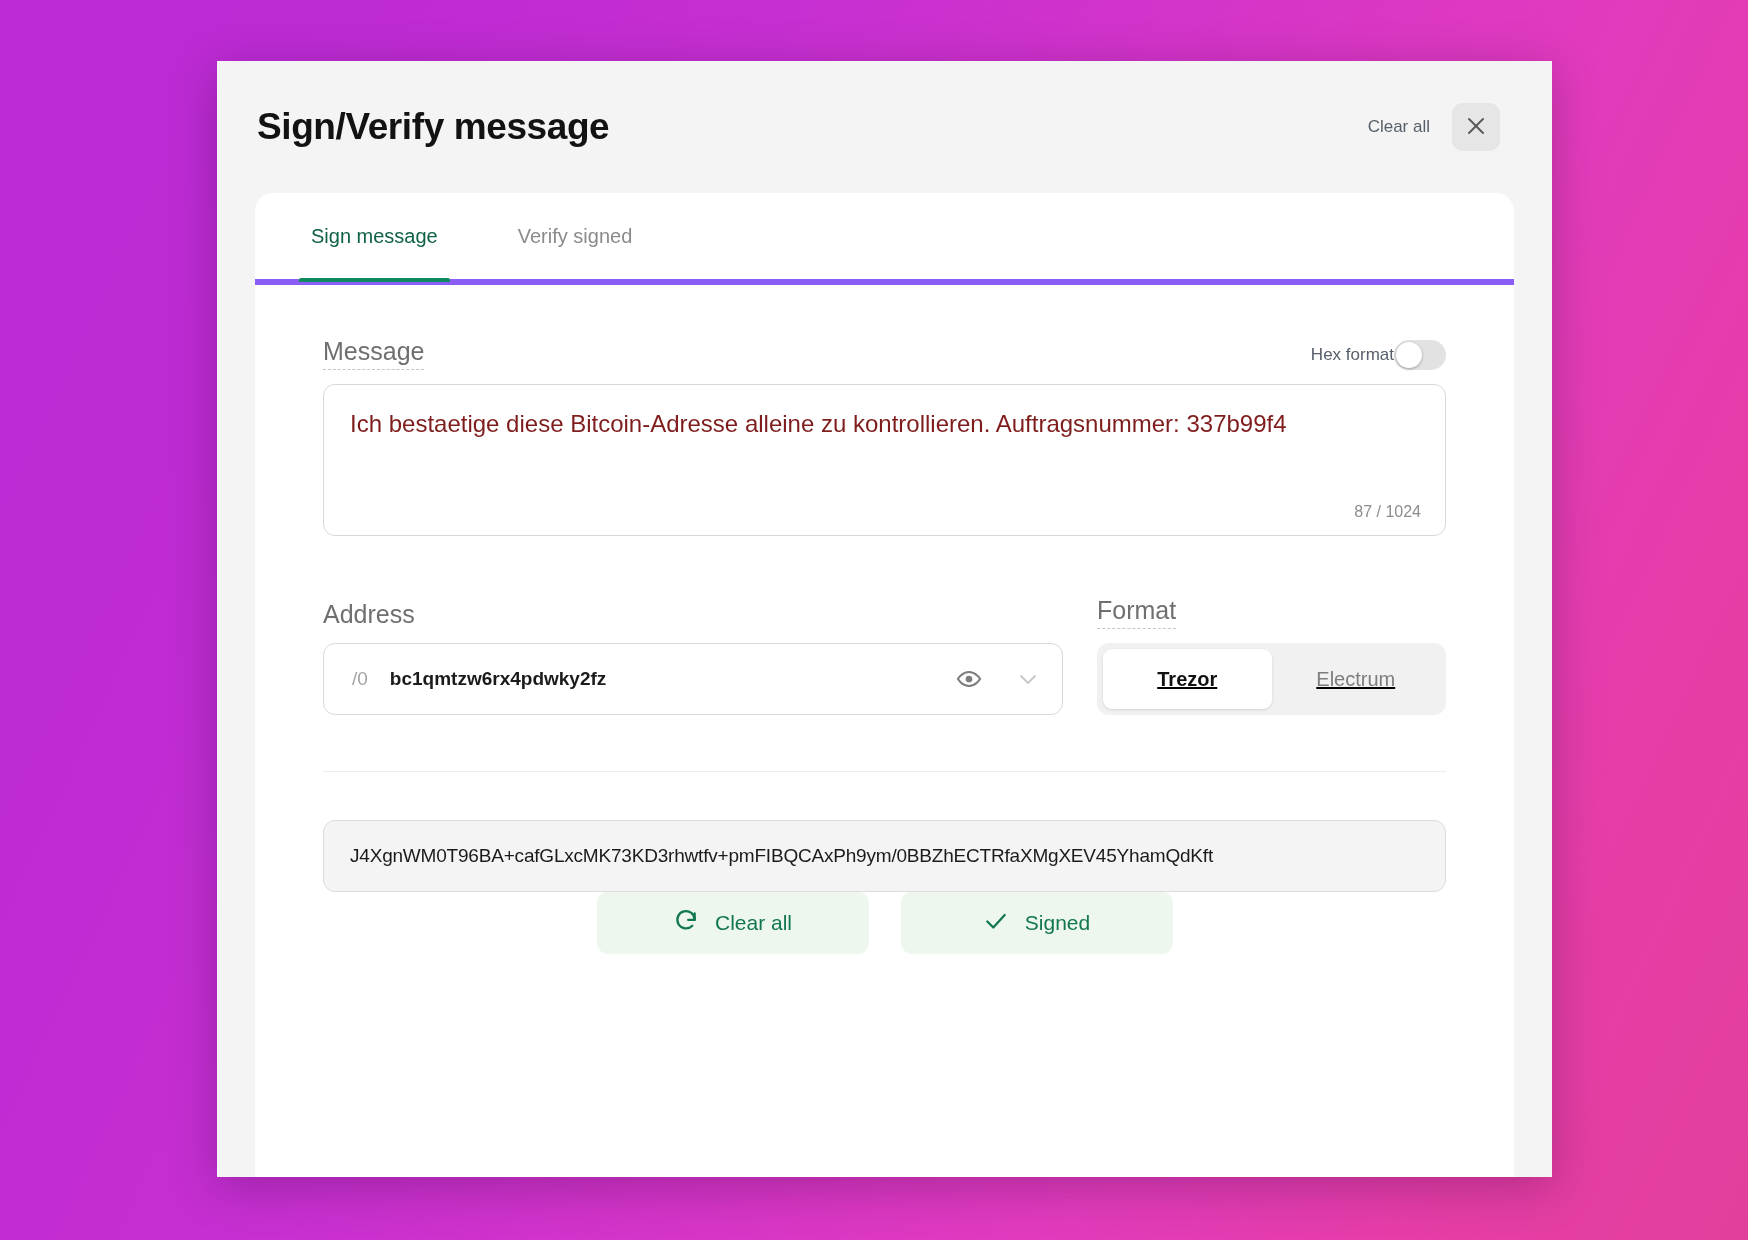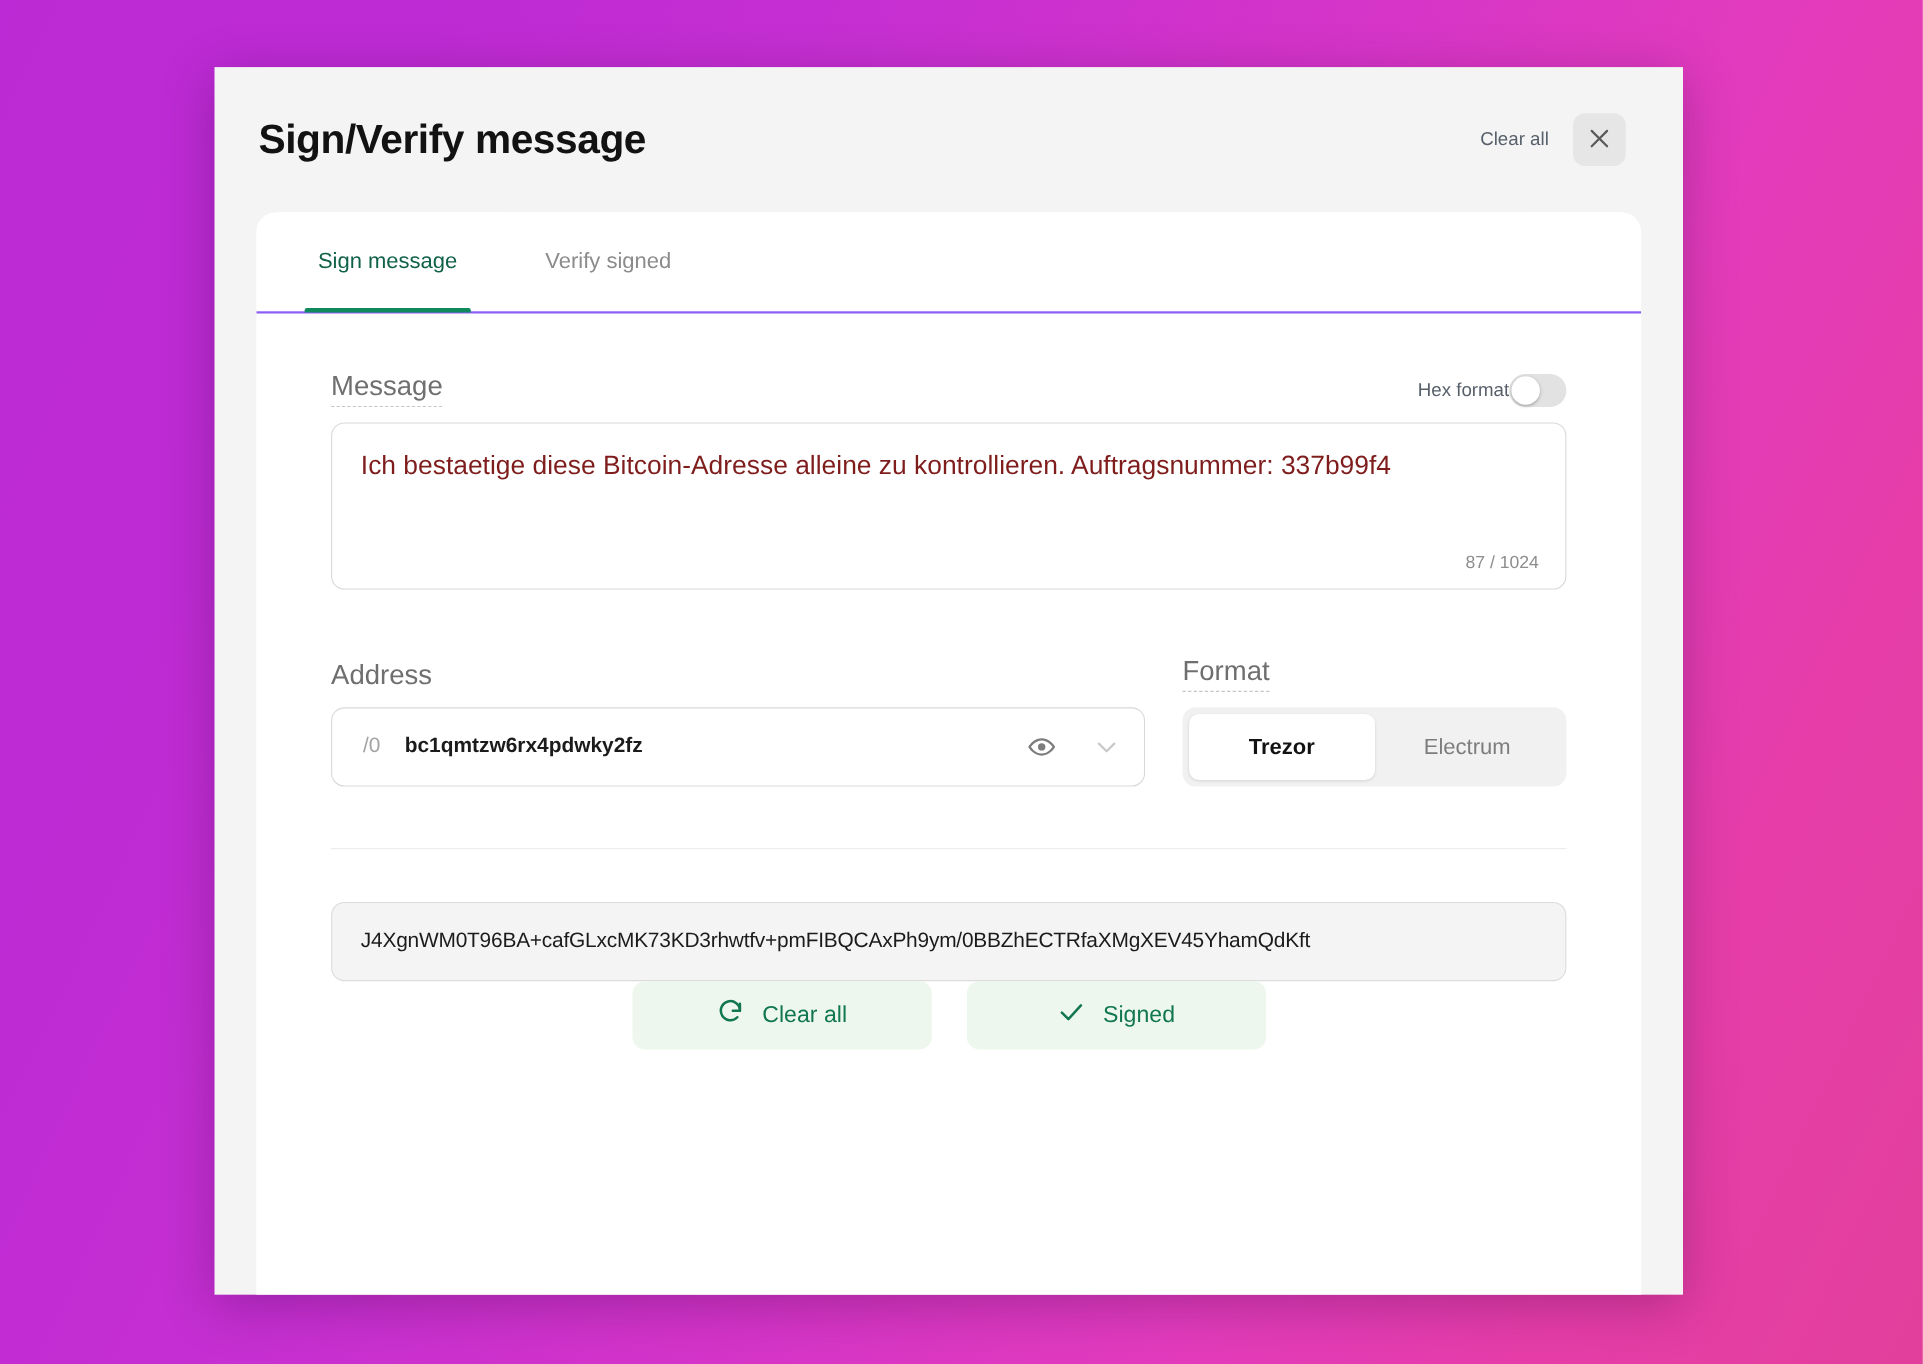--- a/index.html
+++ b/index.html
@@ -20,21 +20,21 @@
         #d434c9 52%,
         #e23bbd 70%,
         #e63da8 85%,
         #e23f9c 100%);
     position: relative;
   }
 
   
   #modal {
     position: absolute;
-    left: 195px;
+    left: 217px;
     top: 61px;
     width: 1335px;
     height: 1116px;
     background: #f4f4f4;
     box-shadow: 0 10px 44px rgba(40, 0, 50, 0.28);
     overflow: hidden;
   }
 
   
   .modal-header {
@@ -83,21 +83,21 @@
     background: #ffffff;
     border-radius: 18px 18px 0 0;
     height: 984px;
     overflow: hidden;
   }
 
   
   .tabs {
     display: flex;
     padding: 0 44px;
-    border-bottom: 2px solid #8b5cf6;
+    border-bottom: 6px solid #8b5cf6;
     height: 92px;
     align-items: center;
     gap: 56px;
   }
 
   .tab {
     font-size: 20px;
     font-weight: 500;
     color: #8b8b8b;
     height: 92px;
@@ -247,20 +247,21 @@
   }
 
   
   .segmented {
     background: #f1f1f1;
     border-radius: 12px;
     height: 72px;
     display: flex;
     padding: 6px;
     gap: 0;
+    text-decoration: underline;
   }
 
   .seg {
     flex: 1;
     display: flex;
     align-items: center;
     justify-content: center;
     font-size: 20px;
     color: #7d7d7d;
     border-radius: 9px;

